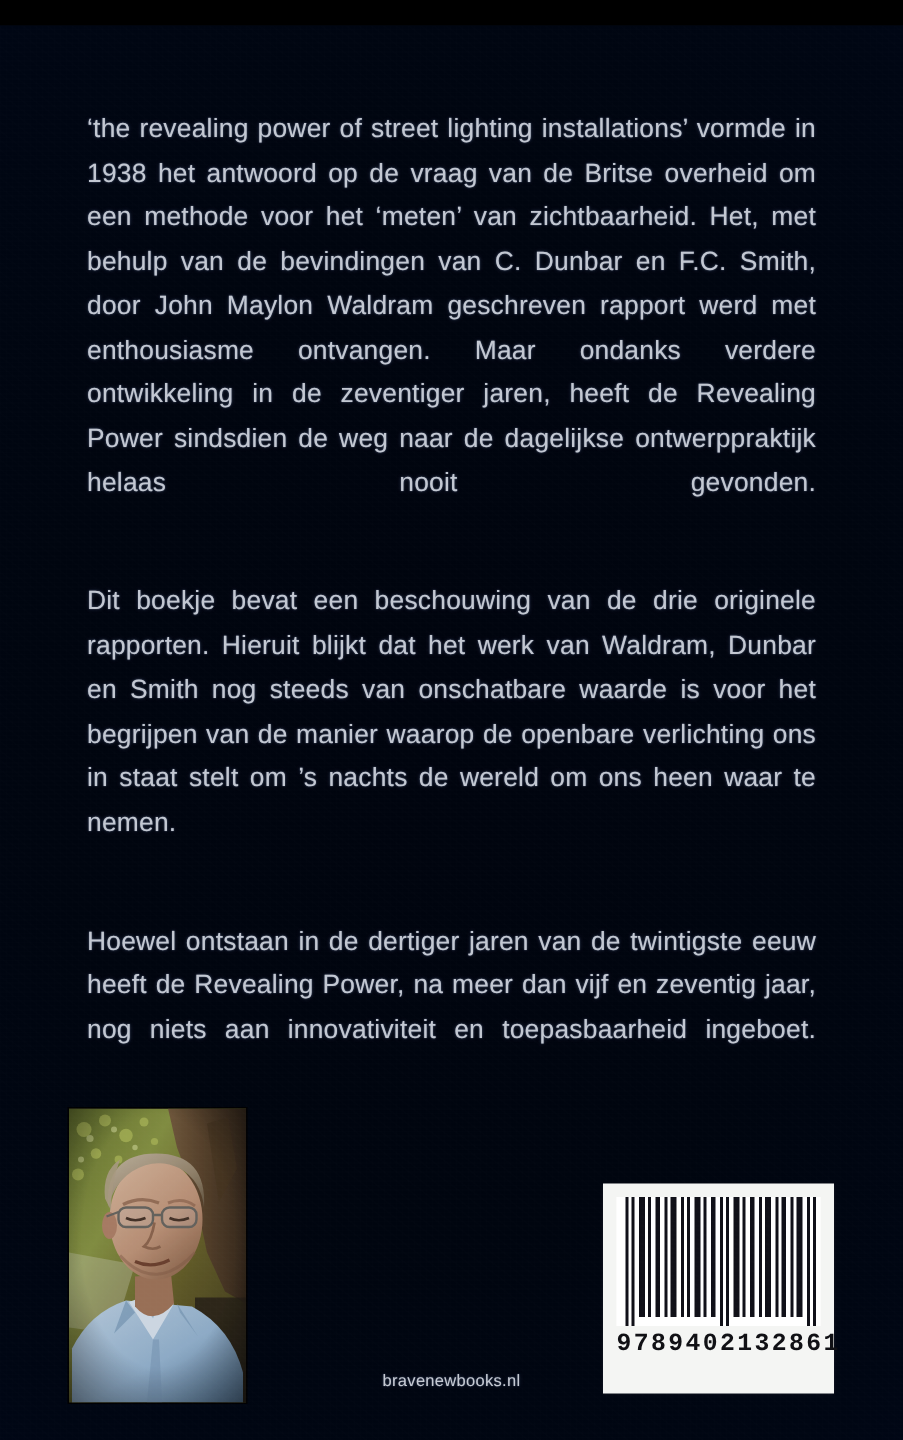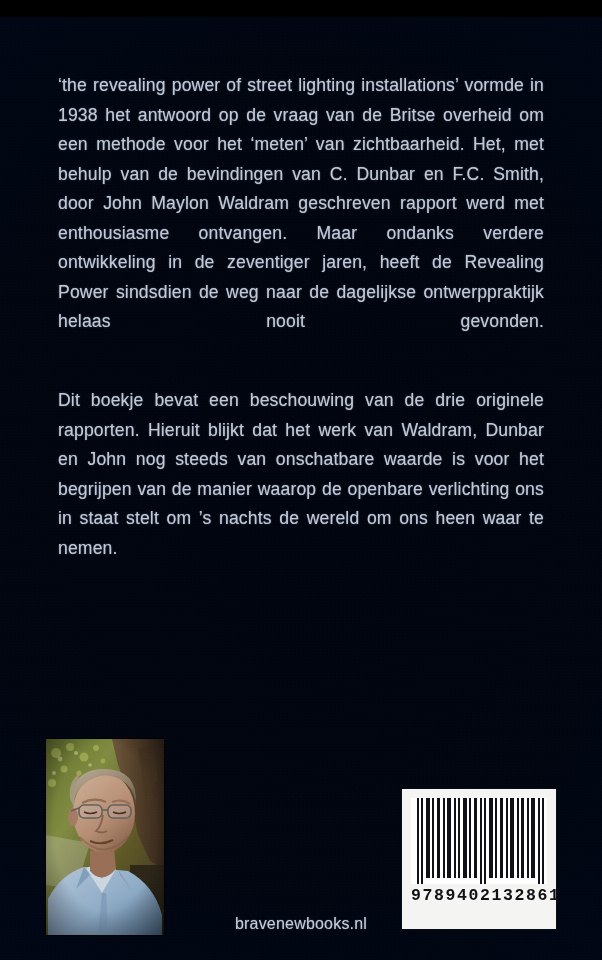--- a/index.html
+++ b/index.html
@@ -78,21 +78,21 @@
   .photo svg { display: block; width: 100%; height: 100%; }
 
   
   .publisher {
     position: absolute;
     left: 0;
     top: 898px;
     width: 602px;
     text-align: center;
     color: #c6cad3;
-    font-size: 16px;
+    font-size: 11px;
     letter-spacing: 0.2px;
     text-shadow: 0 0 1px rgba(170,185,215,0.5), 0 0 3px rgba(100,120,170,0.28);
   }
 
   
   .barcode-panel {
     position: absolute;
     left: 402px;
     top: 772px;
     width: 154px;
@@ -122,21 +122,22 @@
     line-height: 1;
   }
 </style>
 </head>
 <body>
 
 <div class="cover">
 
   <div class="blurb">
     <p class="para">‘the revealing power of street lighting installations’ vormde in 1938 het antwoord op de vraag van de Britse overheid om een methode voor het ‘meten’ van zichtbaarheid. Het, met behulp van de bevindingen van C. Dunbar en F.C. Smith, door John Maylon Waldram geschreven rapport werd met enthousiasme ontvangen. Maar ondanks verdere ontwikkeling in de zeventiger jaren, heeft de Revealing Power sindsdien de weg naar de dagelijkse ontwerppraktijk helaas nooit gevonden.</p>
-    <p class="para">Dit boekje bevat een beschouwing van de drie originele rapporten. Hieruit blijkt dat het werk van Waldram, Dunbar en John nog steeds van onschatbare waarde is voor het begrijpen van de manier waarop de openbare verlichting ons in staat stelt om ’s nachts de wereld om ons heen waar te nemen.</p>
+    <p class="para">Dit boekje bevat een beschouwing van de drie originele rapporten. Hieruit blijkt dat het werk van Waldram, Dunbar en Smith nog steeds van onschatbare waarde is voor het begrijpen van de manier waarop de openbare verlichting ons in staat stelt om ’s nachts de wereld om ons heen waar te nemen.</p>
+    <p class="para">Hoewel ontstaan in de dertiger jaren van de twintigste eeuw heeft de Revealing Power, na meer dan vijf en zeventig jaar, nog niets aan innovativiteit en toepasbaarheid ingeboet.</p>
   </div>
 
   <div class="photo">
     <svg viewBox="0 0 118 196" preserveAspectRatio="xMidYMid slice" aria-hidden="true">
       <defs>
         <linearGradient id="bgFoliage" x1="0" y1="0" x2="1" y2="1">
           <stop offset="0%" stop-color="#6d7a2e"></stop>
           <stop offset="30%" stop-color="#8e9a44"></stop>
           <stop offset="60%" stop-color="#6a6228"></stop>
           <stop offset="100%" stop-color="#3b3418"></stop>

